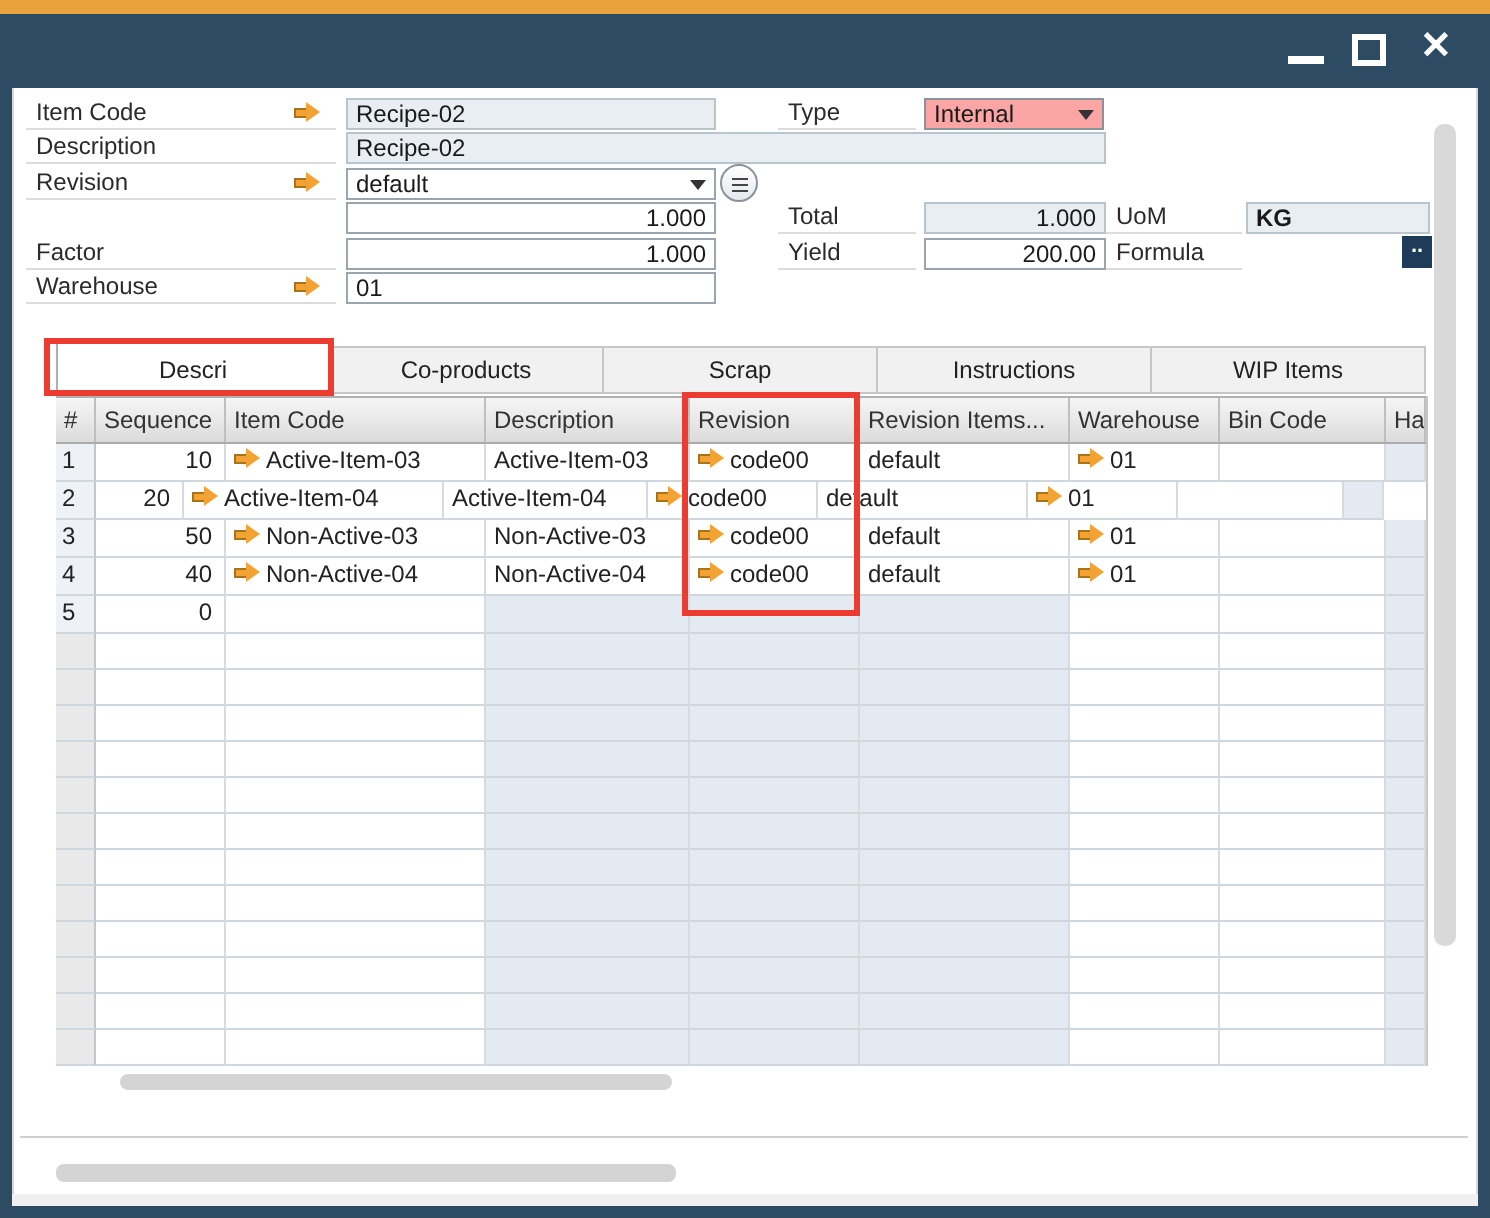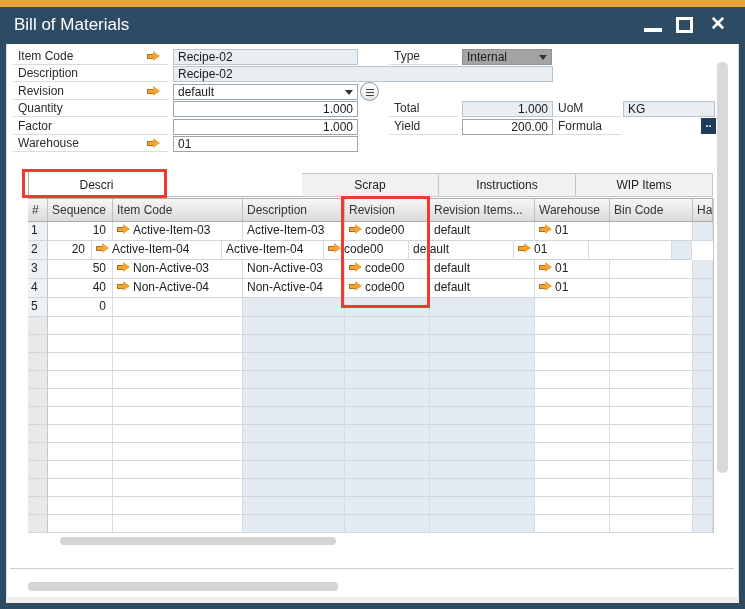--- a/index.html
+++ b/index.html
@@ -14,21 +14,21 @@
   .ctl-close { left:706px; top:4px; width:24px; height:26px; color:#FFFFFF; font-size:19px; font-weight:bold; text-align:center; line-height:26px; }
   .content { position:absolute; left:6px; top:44px; width:733px; height:559px; background:#FFFFFF; border-left:1px solid #D8D8D8; border-right:1px solid #D8D8D8; }
   .bottom-strip { position:absolute; left:6px; top:597px; width:733px; height:6px; background:#F0F0F0; }
 
   
   .lbl { position:absolute; height:16px; line-height:15px; font-size:12px; color:#2B2B2B; border-bottom:1px solid #DCDCDC; padding-left:5px; }
   .field { position:absolute; height:16px; line-height:14px; font-size:12px; color:#1A1A1A; padding:0 4px; border:1px solid #9BA5AD; background:#FFFFFF; overflow:hidden; white-space:nowrap; }
   .field.ro { background:#E9EEF3; border-color:#BAC4CC; }
   .field.num { text-align:right; }
   .dd-caret { position:absolute; right:4px; top:5px; width:0; height:0; border-left:4px solid transparent; border-right:4px solid transparent; border-top:5px solid #333; }
-  .type-dd { background:#a3a3a3; border-color:#8A939B; }
+  .type-dd { background:#fca5a5; border-color:#8A939B; }
   .link-arrow { position:absolute; width:13px; height:11px; }
   .link-arrow i { position:absolute; left:0; top:3px; width:6px; height:5px; background:#F2A333; border:1px solid #A8731A; border-right:none; }
   .link-arrow b { position:absolute; left:6px; top:0; width:0; height:0; border-left:7px solid #F2A333; border-top:5.5px solid transparent; border-bottom:5.5px solid transparent; }
   .rev-menu-btn { position:absolute; left:360px; top:82px; width:19px; height:19px; border:1px solid #8A939B; border-radius:50%; background:linear-gradient(#ffffff,#e4e8ec); cursor:pointer; }
   .rev-menu-btn span { position:absolute; left:5px; top:9px; width:8px; height:1px; background:#444; box-shadow:0 -3px 0 #444, 0 3px 0 #444; }
   .formula-btn { position:absolute; left:701px; top:118px; width:15px; height:16px; background:#1E3C59; color:#FFFFFF; font-size:11px; font-weight:bold; text-align:center; line-height:11px; cursor:pointer; }
 
   
   .tabstrip { position:absolute; left:28px; top:171px; width:685px; height:27px; }
   .tabline { position:absolute; left:28px; top:196px; width:685px; height:1px; background:#B8B8B8; }
@@ -60,21 +60,20 @@
   .hl-items { left:22px; top:169px; width:145px; height:29px; }
   .hl-revision { left:341px; top:196px; width:89px; height:112px; }
 </style>
 </head>
 <body>
 
 <div class="window">
   <div class="top-accent"></div>
 
   <div class="titlebar">
-    <div class="title">Bill of Materials</div>
     <div class="ctl ctl-min"></div>
     <div class="ctl ctl-max"></div>
     <div class="ctl ctl-close">✕</div>
   </div>
 
   <div class="content"></div>
 
   <div class="lbl" style="left:13px; top:49px; width:155px;">Item Code</div>
   <span class="link-arrow" style="left:147px; top:51px;">
       <i></i>
@@ -88,21 +87,20 @@
   <div class="lbl" style="left:13px; top:84px; width:155px;">Revision</div>
   <span class="link-arrow" style="left:147px; top:86px;">
       <i></i>
       <b></b>
     </span>
   <div class="field" style="left:173px; top:84px; width:185px;"><span>default</span><span class="dd-caret"></span></div>
   <div class="rev-menu-btn">
       <span></span>
     </div>
 
-  <div class="lbl" style="left:13px; top:101px; width:155px;">Quantity</div>
   <div class="field num" style="left:173px; top:101px; width:185px;">1.000</div>
 
   <div class="lbl" style="left:13px; top:119px; width:155px;">Factor</div>
   <div class="field num" style="left:173px; top:119px; width:185px;">1.000</div>
 
   <div class="lbl" style="left:13px; top:136px; width:155px;">Warehouse</div>
   <span class="link-arrow" style="left:147px; top:138px;">
       <i></i>
       <b></b>
     </span>
@@ -111,28 +109,29 @@
   <div class="lbl" style="left:389px; top:49px; width:69px;">Type</div>
   <div class="field type-dd" style="left:462px; top:49px; width:90px;"><span>Internal</span><span class="dd-caret"></span></div>
 
   <div class="lbl" style="left:389px; top:101px; width:69px;">Total</div>
   <div class="field ro num" style="left:462px; top:101px; width:91px;">1.000</div>
 
   <div class="lbl" style="left:389px; top:119px; width:69px;">Yield</div>
   <div class="field num" style="left:462px; top:119px; width:91px;">200.00</div>
 
   <div class="lbl" style="left:553px; top:101px; width:68px;">UoM</div>
-  <div class="field ro" style="left:623px; top:101px; width:92px;">KG</div>
+  <div class="field ro" style="left:623px; top:101px; width:92px;font-weight:bold;">KG</div>
 
   <div class="lbl" style="left:553px; top:119px; width:68px;">Formula</div>
   <div class="formula-btn">..</div>
 
   <div class="tabline"></div>
   <div class="tabstrip">
     <div class="tab active" style="left:0;">Descri</div>
+    <div class="tab" style="left:137px;">Co-products</div>
     <div class="tab" style="left:274px;">Scrap</div>
     <div class="tab" style="left:411px;">Instructions</div>
     <div class="tab" style="left:548px;">WIP Items</div>
   </div>
 
   <div class="grid">
     <div class="thead" id="thead">
         <div class="th" style="width: 20px;">#</div>
         <div class="th" style="width: 65px;">Sequence</div>
         <div class="th" style="width: 130px;">Item Code</div>

